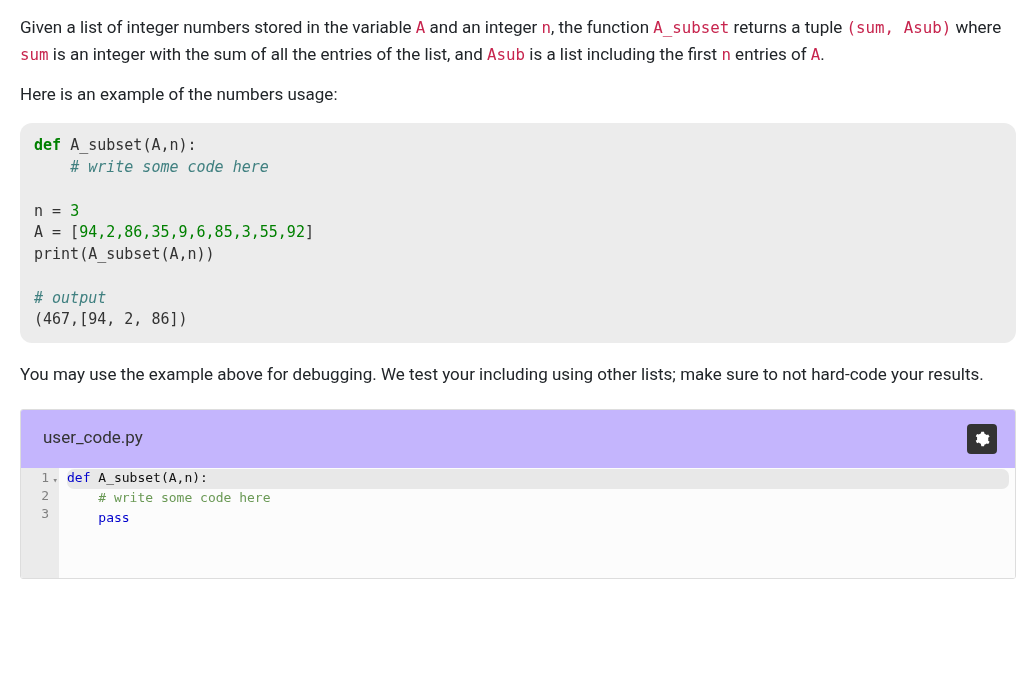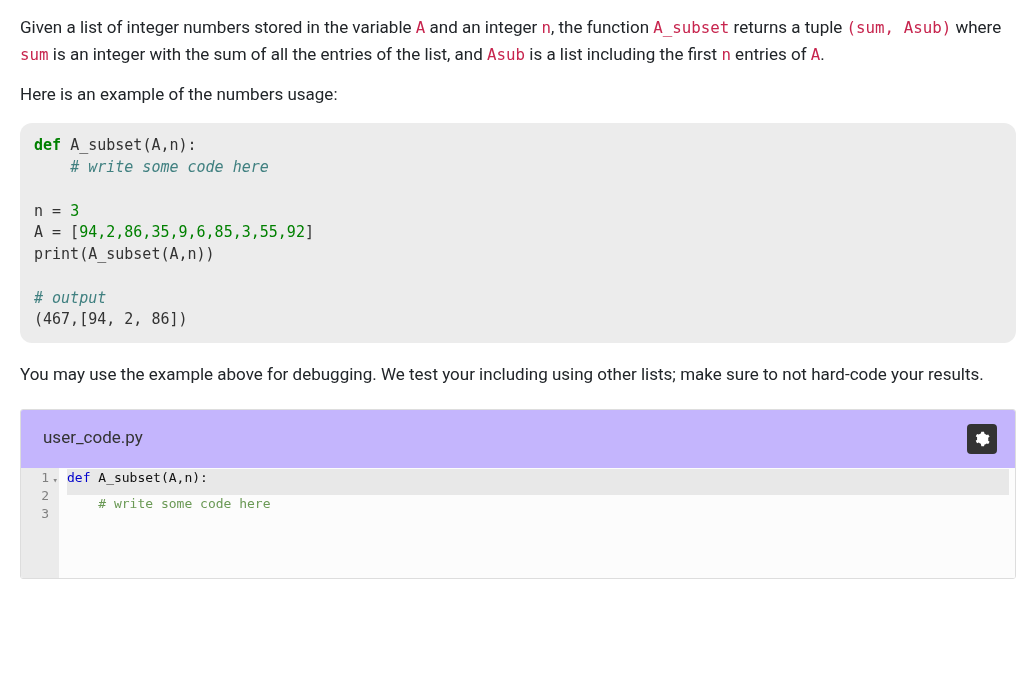--- a/index.html
+++ b/index.html
@@ -85,21 +85,21 @@
     right: -9px;
     top: 2px;
     font-size: 9px;
     color: #888;
   }
   .code-area {
     padding: 1px 6px 0 8px;
     flex: 1;
     background: #fcfcfc;
   }
-  .code-area .cline { height: 26px; white-space: pre; }
+  .code-area .cline { height: 20px; white-space: pre; border-radius: 7px; }
   .code-area .cline.hl { background: #e8e8e8; }
   .ed-kw  { color: #0000cc; }
   .ed-id  { color: #111; }
   .ed-cmt { color: #6a9955; }
 </style>
 </head>
 <body>
 
 <p>
   <span>Given a list of integer numbers stored in the variable </span><code class="inline">A</code><span> and an integer </span><code class="inline">n</code><span>, the function </span><code class="inline">A_subset</code><span> returns a tuple </span><code class="inline">(sum, Asub)</code><span> where </span><code class="inline">sum</code><span> is an integer with the sum of all the entries of the list, and </span><code class="inline">Asub</code><span> is a list including the first </span><code class="inline">n</code><span> entries of </span><code class="inline">A</code><span>.</span>
@@ -130,15 +130,16 @@
   </div>
   <div class="editor-body">
     <div class="gutter">
       <div class="gline"><span>1</span><span class="fold">▾</span></div>
       <div class="gline"><span>2</span></div>
       <div class="gline"><span>3</span></div>
     </div>
     <div class="code-area">
       <div class="cline hl"><span class="ed-kw">def</span><span class="ed-id"> A_subset(A,n):</span></div>
       <div class="cline"><span class="ed-cmt">    # write some code here</span></div>
+      <div class="cline"><span>    </span><span class="ed-kw">pass</span></div>
     </div>
   </div>
 </div>
 
 </body></html>

